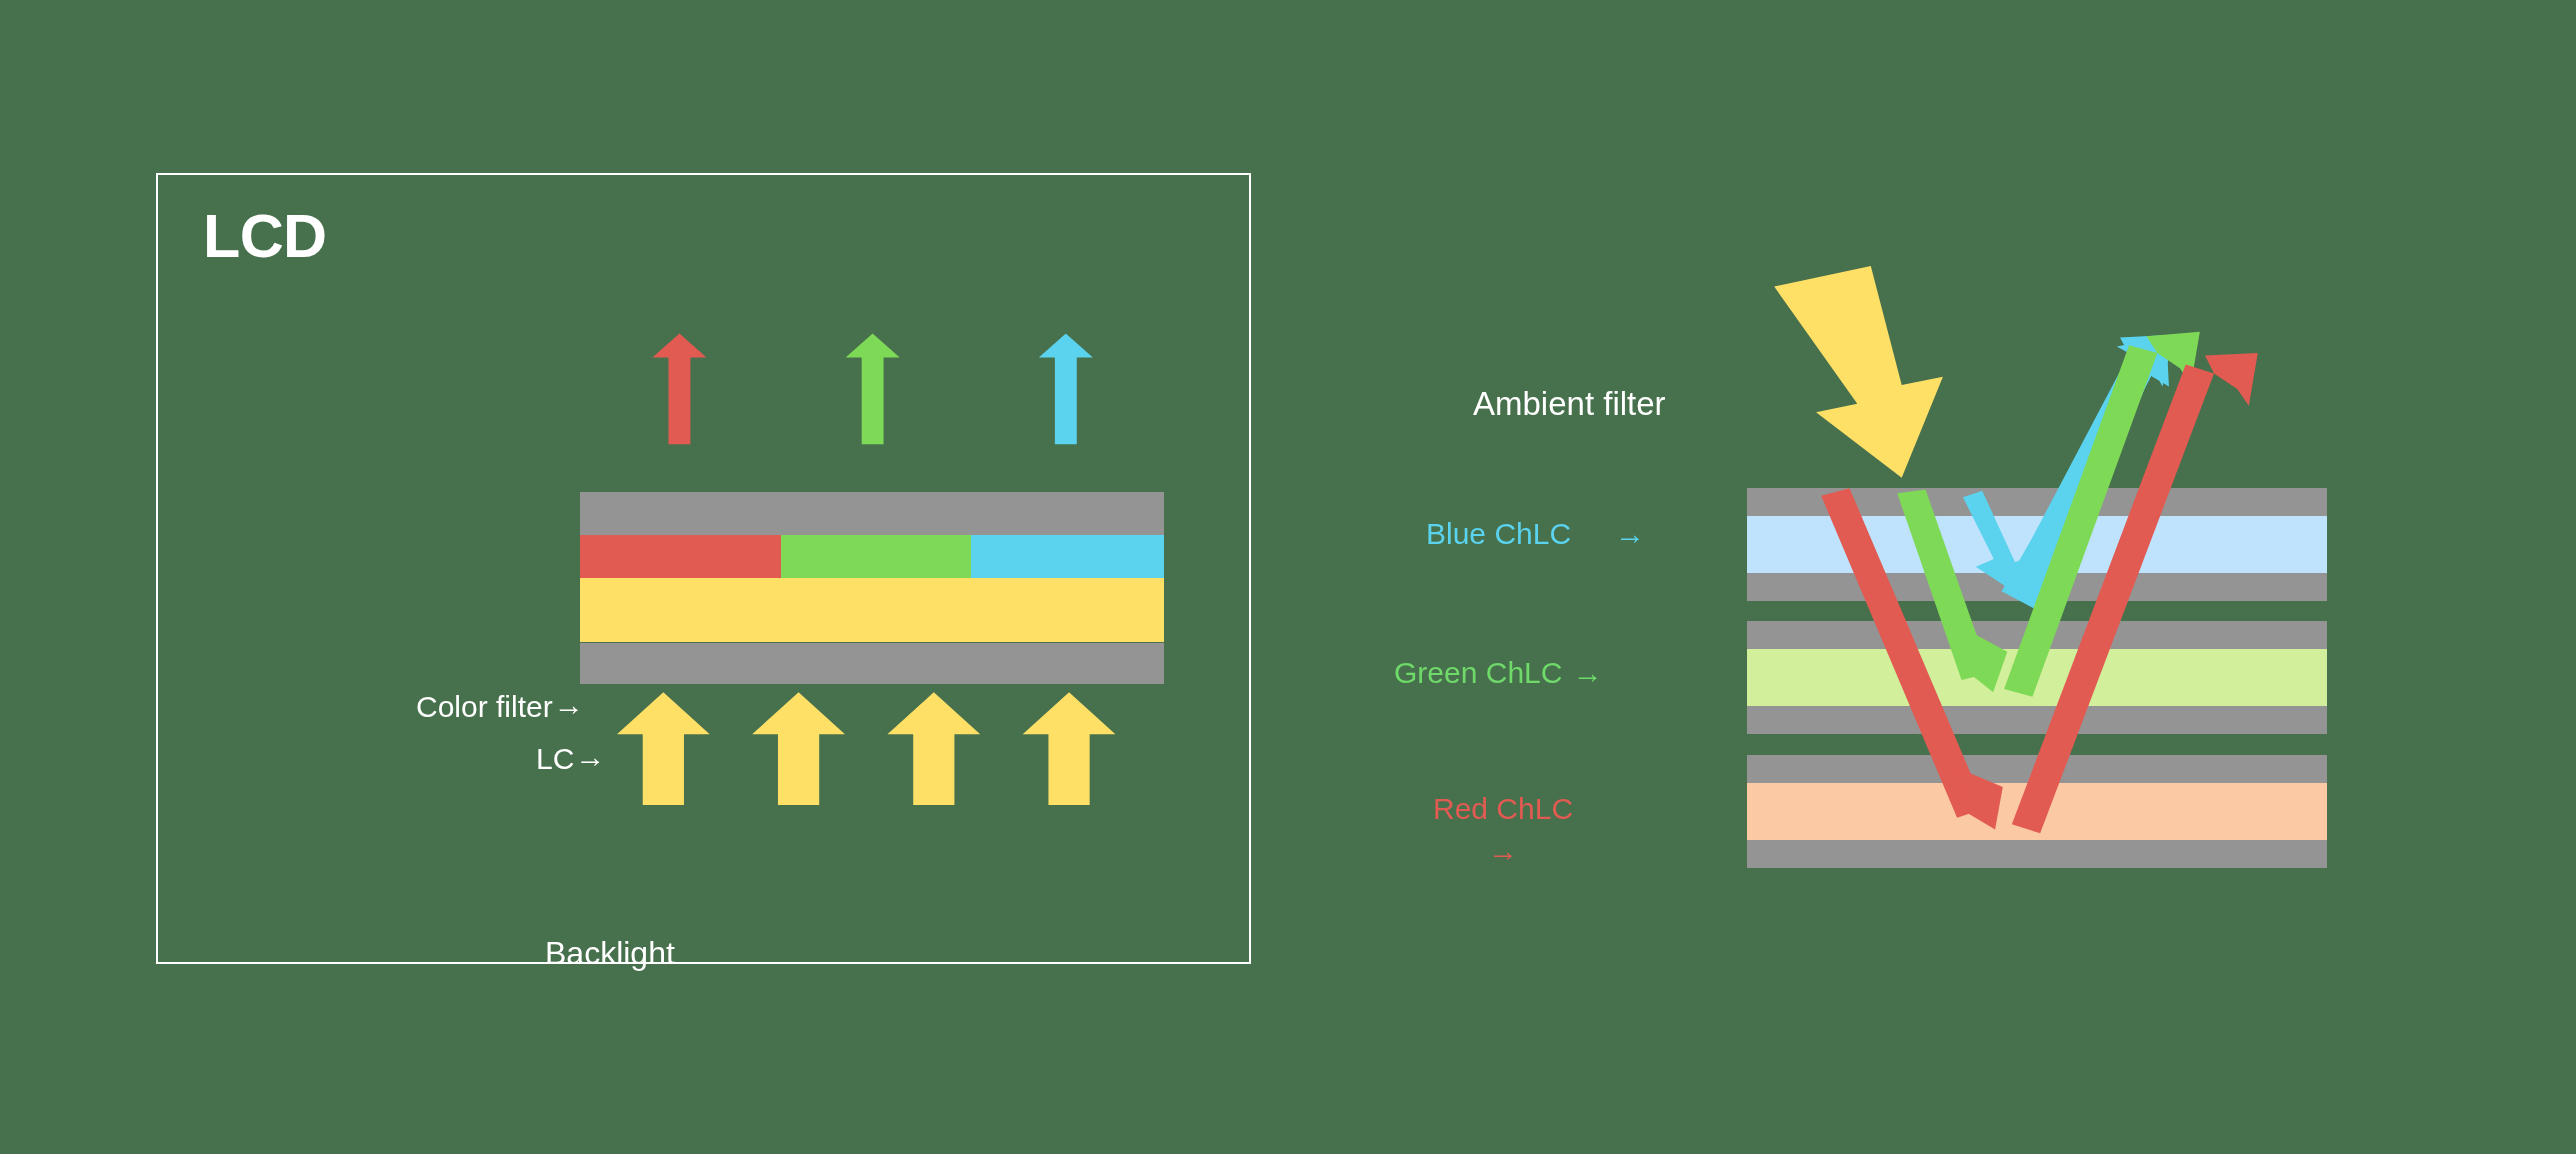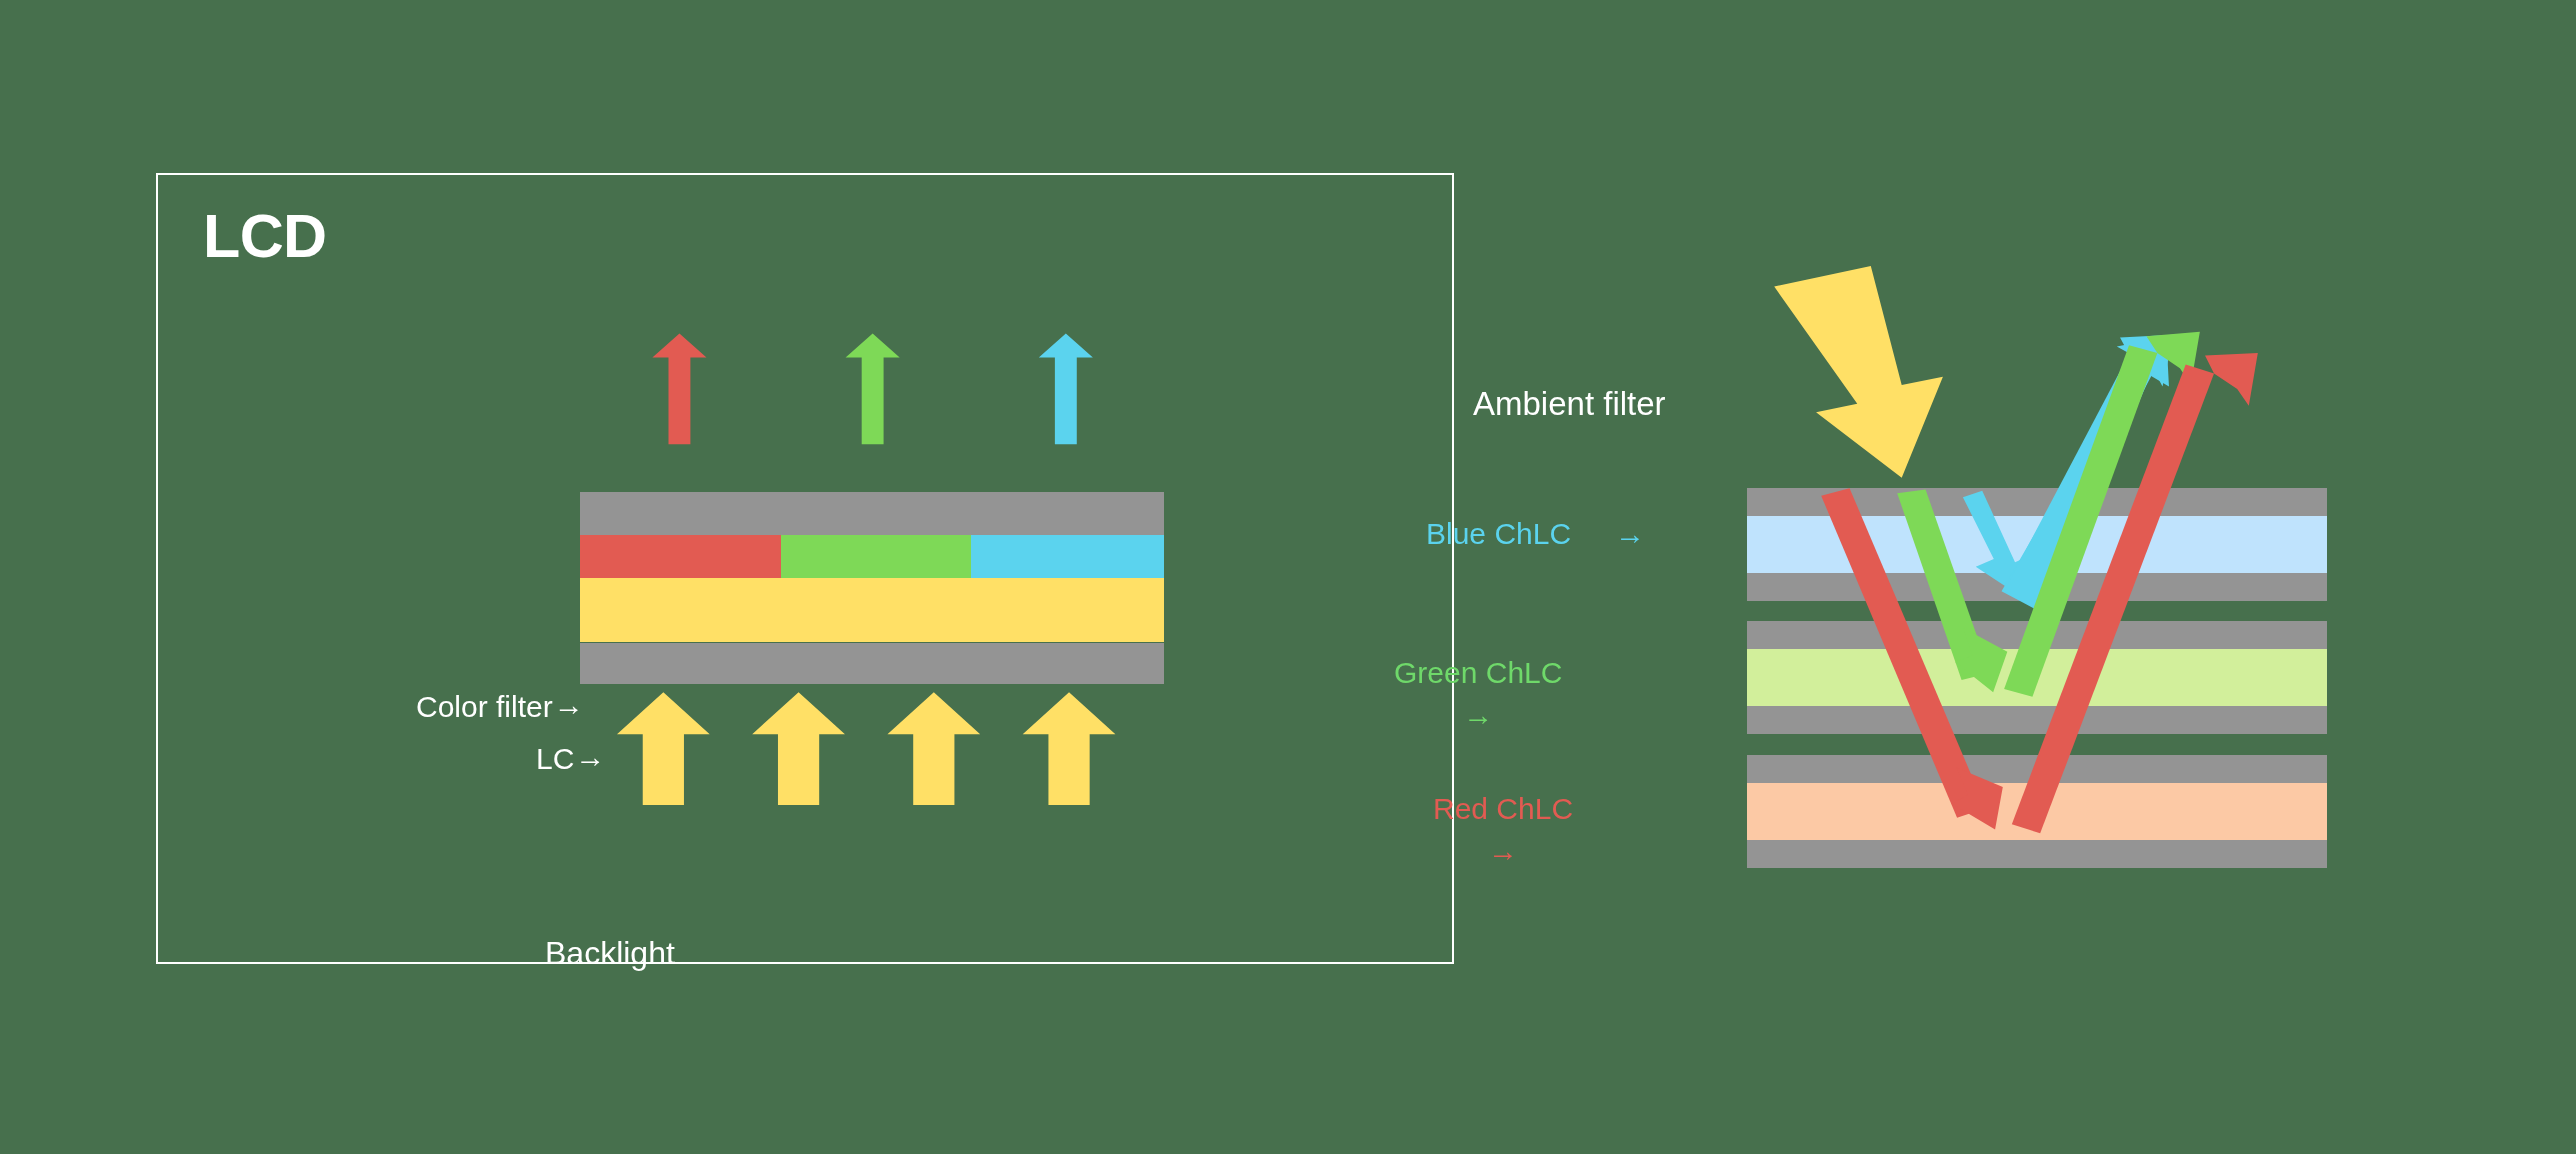--- a/index.html
+++ b/index.html
@@ -16,21 +16,21 @@
     position: absolute;
     left: 0; top: 0;
     width: 2576px; height: 1154px;
     background: #47704d;
   }
   .panel {
     position: absolute;
     border: 2.6px solid #ffffff;
     box-sizing: border-box;
   }
-  #panel-lcd   { left: 156px;  top: 173px; width: 1298px; height: 791px; }
+  #panel-lcd   { left: 156px;  top: 173px; width: 1095px; height: 791px; }
   #panel-chlcd { left: 1328px; top: 173px; width: 1095px; height: 791px; }
 
   .panel-title {
     position: absolute;
     left: 45px; top: 31px;
     font-size: 61px;
     font-weight: bold;
     color: #ffffff;
     letter-spacing: -0.6px;
     line-height: 1;
@@ -94,21 +94,21 @@
   .ch-label {
     position: absolute;
     font-size: 30px;
     white-space: nowrap;
     display: flex;
     align-items: center;
     gap: 10.3px;
   }
   .ch-label .lbl-arrow { font-size: 30px; line-height: 1; }
   #label-blue-chlc  { left: 1426px; top: 517px;  color: #5bd3ee; gap: 44px; }
-  #label-green-chlc { left: 1394px; top: 656px; color: #6fd96a; flex-direction: column; }
+  #label-green-chlc { left: 1394px; top: 656px; color: #6fd96a; }
   #label-red-chlc   { left: 1433px; top: 792px; color: #e25b52; flex-direction: column; }
 
   #label-ambient {
     position: absolute;
     left: 1473px; top: 385px;
     color: #ffffff;
     font-size: 33px;
     white-space: nowrap;
   }
 

